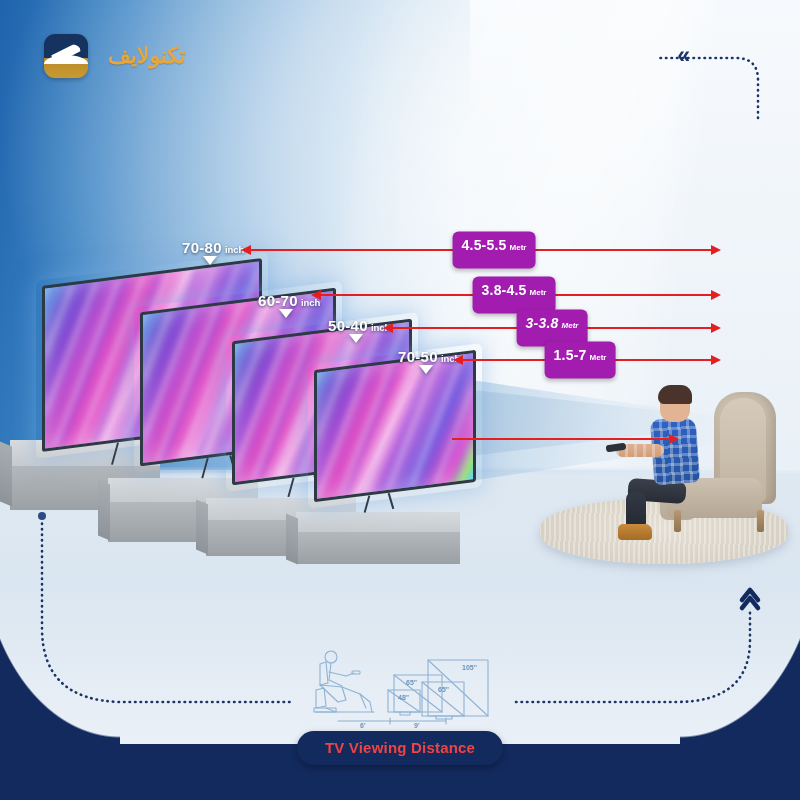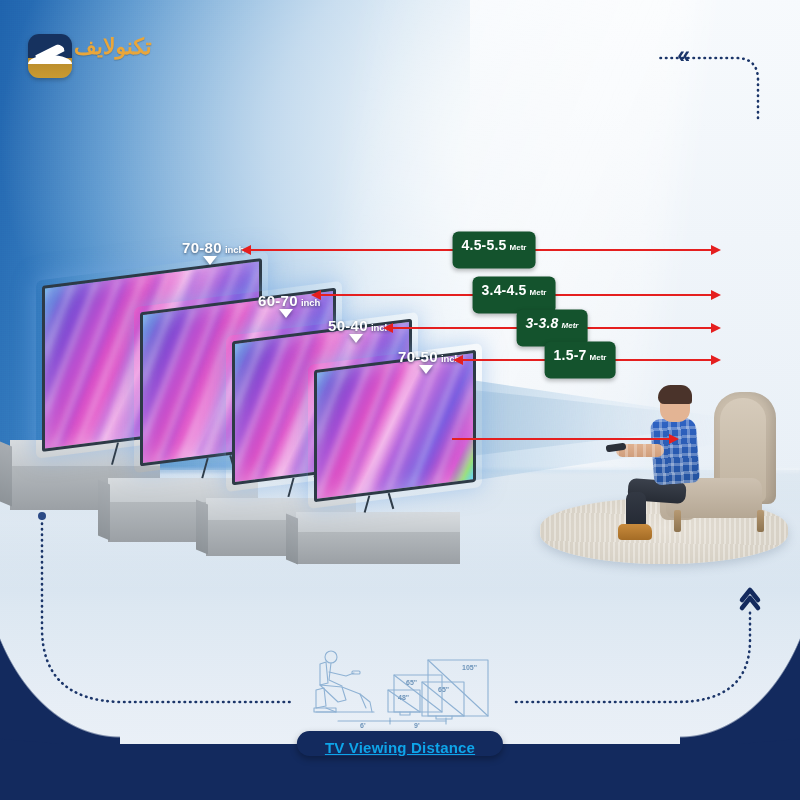--- a/index.html
+++ b/index.html
@@ -86,21 +86,21 @@
     -webkit-mask-image:radial-gradient(860px 150px at 50% -18%, transparent 99.3%, #000 100%);
             mask-image:radial-gradient(860px 150px at 50% -18%, transparent 99.3%, #000 100%);
   }
 
   
   .dots{ position:absolute; pointer-events:none; }
 
   
   .header{ position:absolute; left:0; top:0; width:800px; height:96px; }
   .logo{
-    position:absolute; left:28px; top:34px; display:flex; gap:2px;
+    position:absolute; left:44px; top:34px; display:flex; align-items:center; gap:20px;
     direction:rtl;
   }
   .logo-mark{
     width:44px; height:44px; border-radius:11px; position:relative; overflow:hidden;
     background:linear-gradient(180deg,#16325f 0%, #16325f 54%, #b88a2a 54%, #c99a32 100%);
     box-shadow:0 2px 4px rgba(0,0,0,.25);
   }
   .logo-mark .swoosh{
     position:absolute; left:7px; top:11px; width:30px; height:17px;
     background:#fff; border-radius:50%/60%;
@@ -189,21 +189,21 @@
   
   .arrow-row{ position:absolute; height:2px; background:#e51f1f; }
   .arrow-head{
     position:absolute; width:0;height:0; top:-4px;
     border-top:5px solid transparent; border-bottom:5px solid transparent;
   }
   .arrow-head.left{ left:-9px; border-right:10px solid #e51f1f; }
   .arrow-head.right{ right:-9px; border-left:10px solid #e51f1f; }
   .badge{
     position:absolute; top:50%; transform:translate(-50%,-50%);
-    background:#14532d; color:#fff; border-radius:6px;
+    background:#a21caf; color:#fff; border-radius:6px;
     padding:4px 9px 15px; white-space:nowrap;
     box-shadow:0 2px 4px rgba(0,0,0,.25);
   }
   .badge .num{ font-size:14px; font-weight:bold; letter-spacing:.2px; }
   .badge .unit{ font-size:8px; font-weight:bold; margin-left:3px; }
 
   
   .rug{
     position:absolute; left:540px; top:498px; width:248px; height:66px;
     background:radial-gradient(60% 70% at 50% 45%, #e8e2d8, #d8d2c6);
@@ -284,25 +284,24 @@
     position:absolute; left:6px; top:136px; width:34px; height:16px;
     background:linear-gradient(180deg,#c98b3c,#a46c26); border-radius:5px 7px 4px 4px;
   }
 
   
   .diagram{ position:absolute; left:302px; top:642px; width:206px; height:86px; }
 
   
   .pill{
     position:absolute; left:50%; transform:translateX(-50%); top:731px;
-    background:#132a5e; color:#0ea5e9; border-radius:19px;
-    padding:8px 28px 0; font-size:15px; font-weight:bold; letter-spacing:.2px;
+    background:#132a5e; color:#ef4444; border-radius:19px;
+    padding:8px 28px 9px; font-size:15px; font-weight:bold; letter-spacing:.2px;
     box-shadow:0 3px 7px rgba(0,0,0,.3);
     white-space:nowrap;
-    text-decoration:underline;
   }
 </style>
 </head>
 <body>
 
 <div id="stage">
 
   <div class="bg-base"></div>
   <div class="wall-right"></div>
   <div class="bg-sheen"></div>
@@ -431,21 +430,21 @@
     <span class="arrow-head right"></span>
     <span class="badge" style="left:244px;">
       <span class="num">4.5-5.5</span><span class="unit">Metr</span>
     </span>
   </div>
 
   <div class="arrow-row" style="left:320px; top:294px; width:392px;">
     <span class="arrow-head left"></span>
     <span class="arrow-head right"></span>
     <span class="badge" style="left:194px;">
-      <span class="num">3.4-4.5</span><span class="unit">Metr</span>
+      <span class="num">3.8-4.5</span><span class="unit">Metr</span>
     </span>
   </div>
 
   <div class="arrow-row" style="left:392px; top:327px; width:320px;">
     <span class="arrow-head left"></span>
     <span class="arrow-head right"></span>
     <span class="badge" style="left:160px;font-style:italic;">
       <span class="num">3-3.8</span><span class="unit">Metr</span>
     </span>
   </div>

